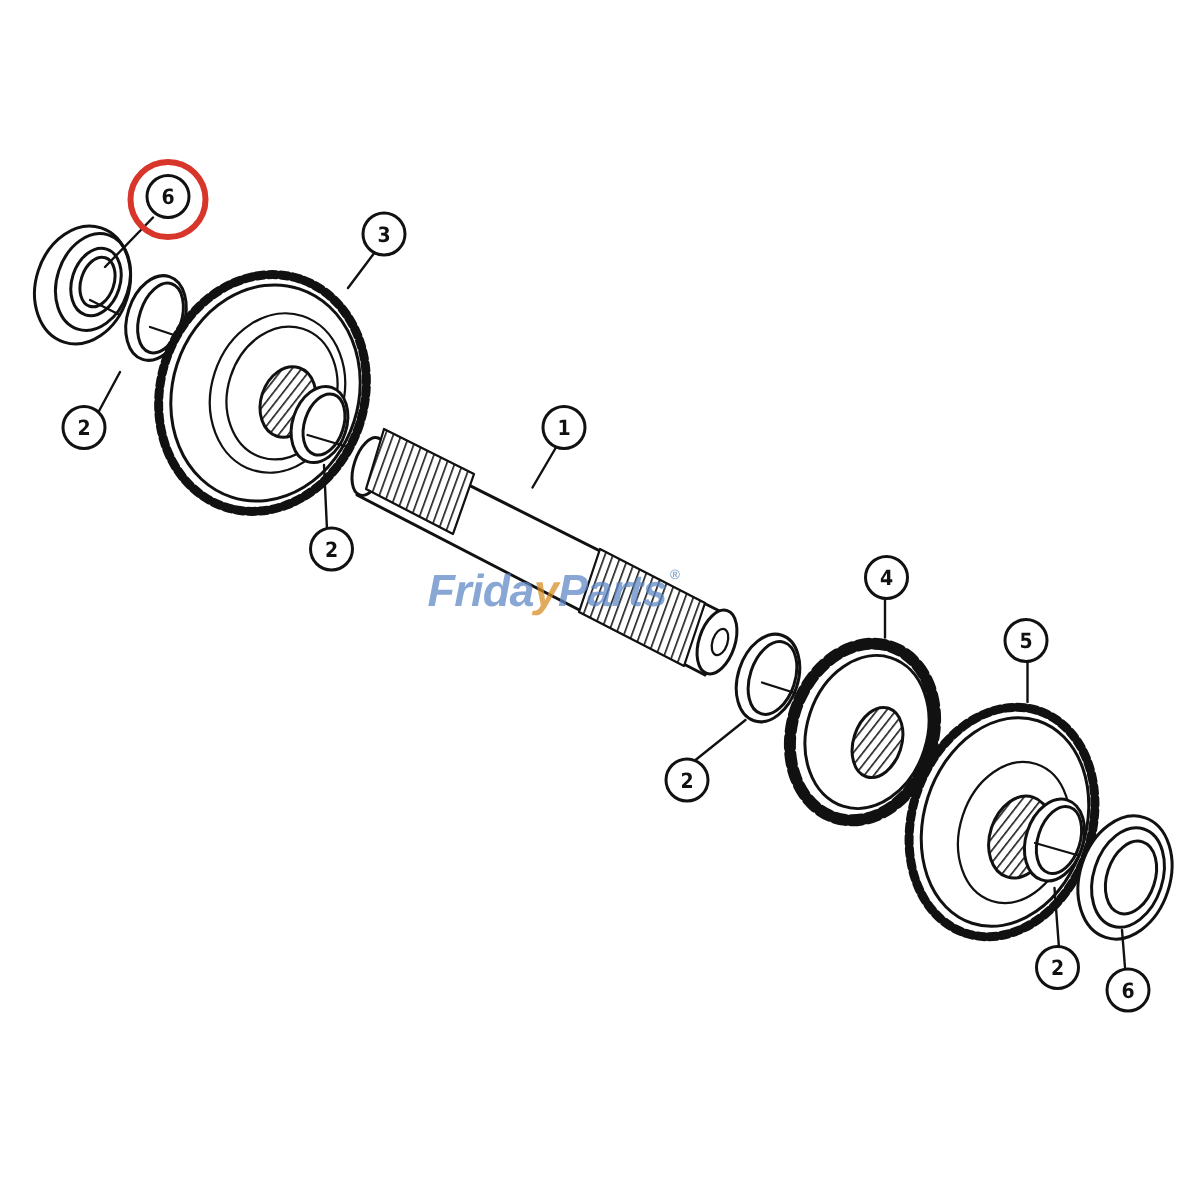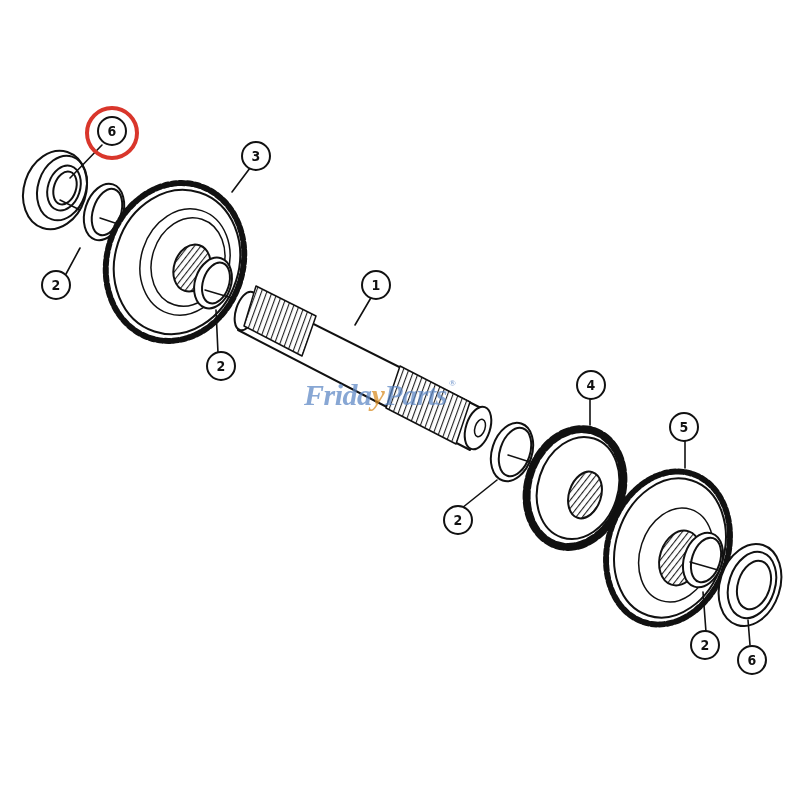--- a/index.html
+++ b/index.html
@@ -20,23 +20,23 @@
       width: 800px; height: 800px;
     }
     .callout-text {
       font-family: "DejaVu Sans Condensed", "DejaVu Sans", sans-serif;
       font-weight: bold;
       font-size: 14px;
       fill: #111;
     }
     .watermark {
       position: absolute;
-      left: 304px;
+      left: 285px;
       top: 378px;
-      font-family: Liberation Serif, serif;
+      font-family: Liberation Sans, sans-serif;
       font-weight: bold;
       font-style: italic;
       font-size: 30px;
       letter-spacing: -0.5px;
       color: #5b86c4;
       opacity: 0.72;
       white-space: nowrap;
       pointer-events: none;
     }
     .watermark .reg {

